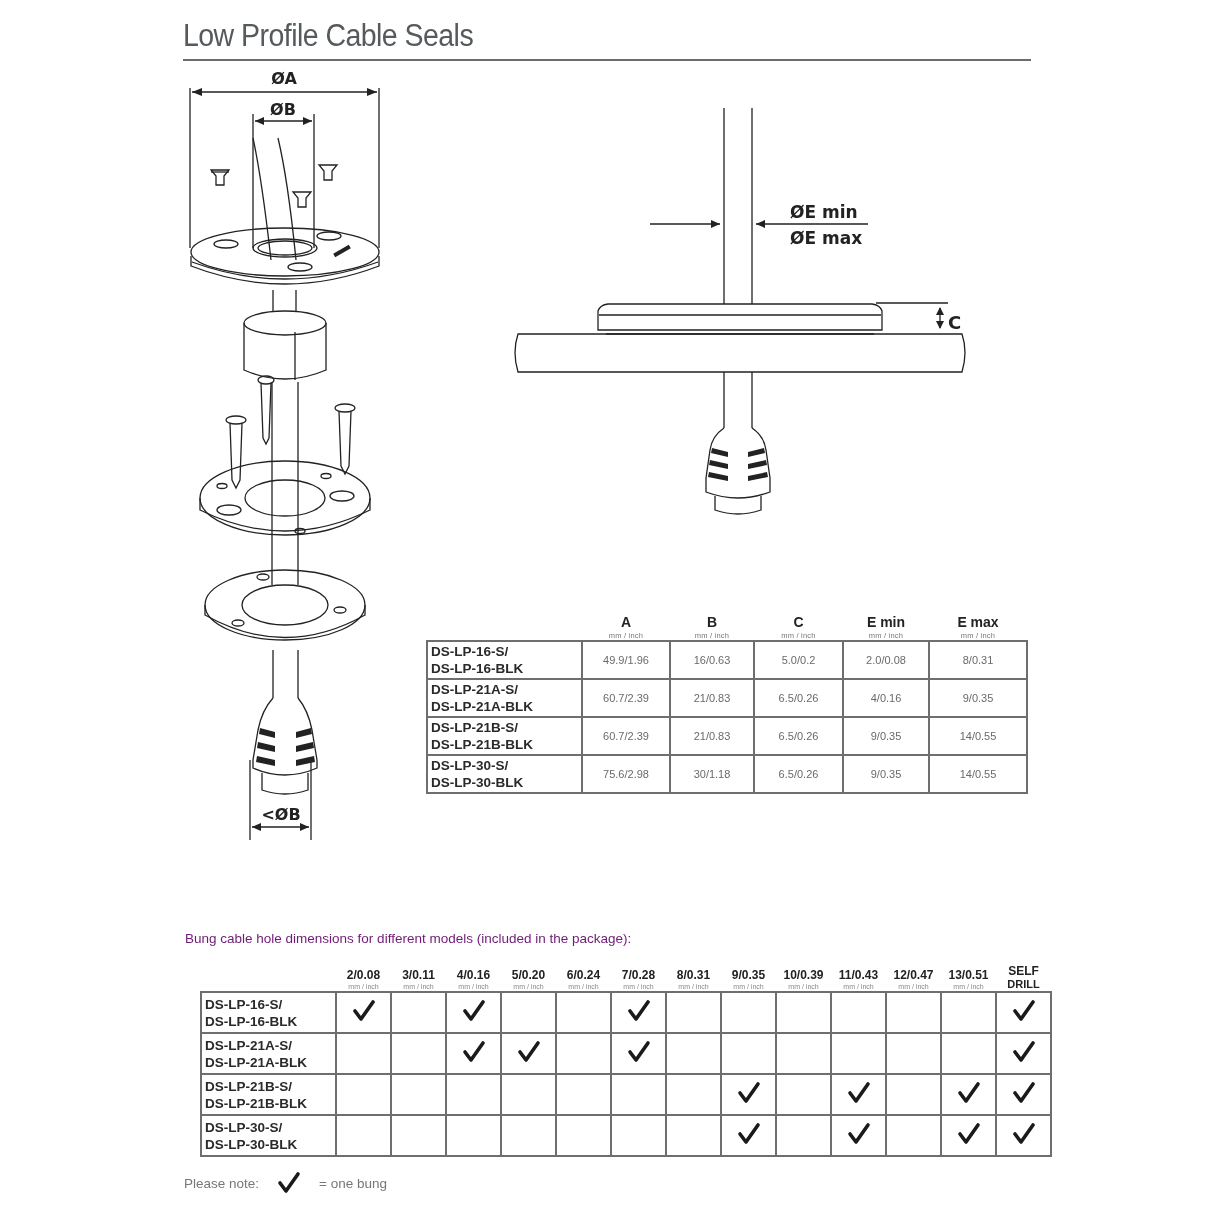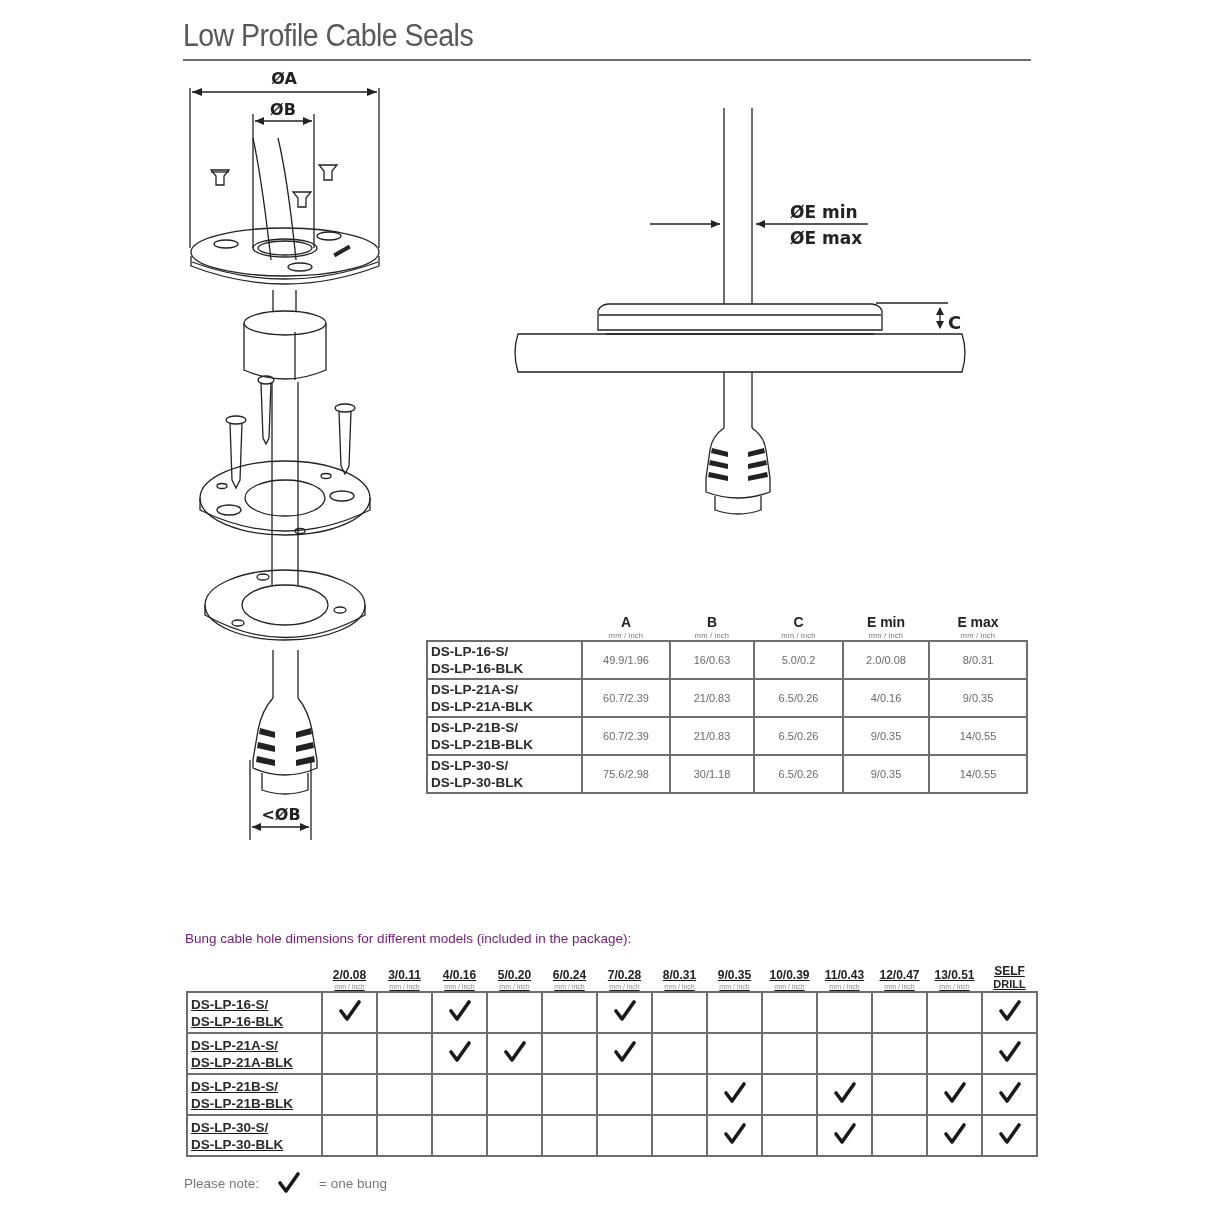--- a/index.html
+++ b/index.html
@@ -11,21 +11,21 @@
     .dimlabel { font-family:"DejaVu Sans", sans-serif; font-weight:bold; fill:#222; }
     
     table { border-collapse:collapse; }
     .spec-table { position:absolute; left:426px; top:606px; }
     .spec-table th { font-weight:bold; font-size:14px; color:#222; text-align:center; padding:0; vertical-align:bottom; height:34px; }
     .spec-table th .unit { display:block; font-size:7.5px; color:#777; font-weight:normal; margin-top:1px; letter-spacing:0.2px; }
     .spec-table th.blank { border:none; }
     .spec-table td { border:2px solid #6e6e6e; height:36px; padding:0; font-size:11px; color:#6a6a6a; text-align:center; }
     .spec-table td.model { text-align:left; padding-left:3px; font-weight:bold; color:#2a2a2a; font-size:13.5px; line-height:17px; }
     .caption { left:185px; top:931px; font-size:13.5px; color:#701a75; }
-    .bung-table { position:absolute; left:186px; top:961px;text-decoration:underline; }
+    .bung-table { position:absolute; left:200px; top:961px; }
     .bung-table th { font-weight:bold; font-size:12px; color:#222; text-align:center; padding:0; vertical-align:bottom; height:30px; line-height:13px; }
     .bung-table th .unit { display:block; font-size:7px; color:#888; font-weight:normal; line-height:9px; }
     .bung-table td { border:2px solid #6e6e6e; height:39px; padding:0; text-align:center; vertical-align:middle; }
     .bung-table td.model { text-align:left; padding-left:3px; font-weight:bold; color:#2a2a2a; font-size:13.5px; line-height:17px; }
     .check { display:inline-block; width:24px; height:24px; }
     .note { left:184px; top:1171px; font-size:13.5px; color:#777; display:flex; align-items:center; gap:18px; }
     .note .check { width:24px; height:24px; }
   </style>
 </head>
 <body>

